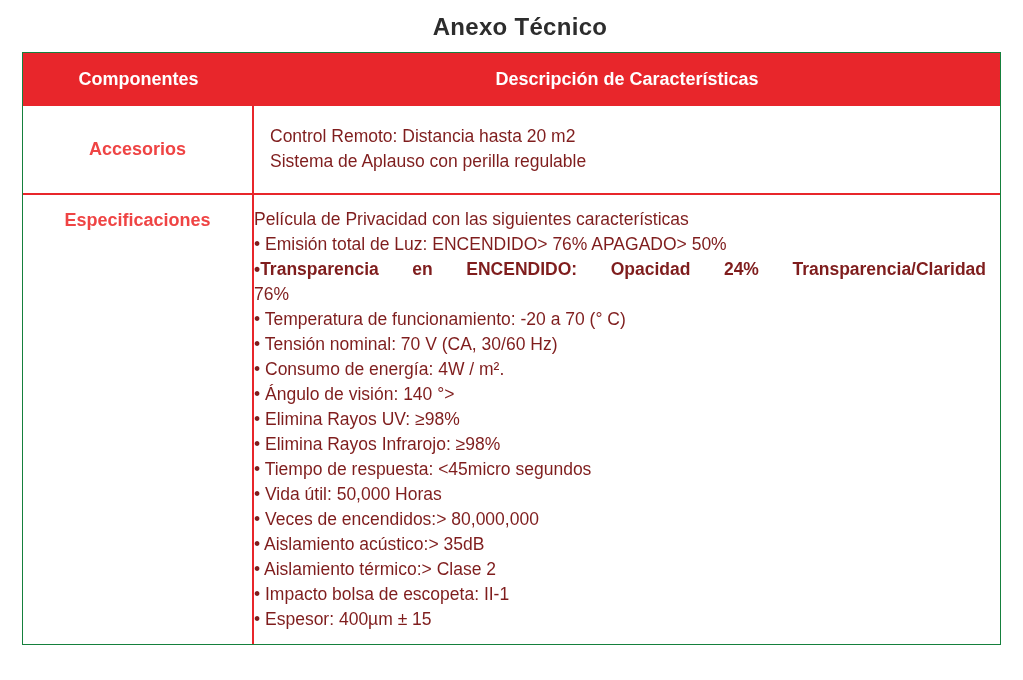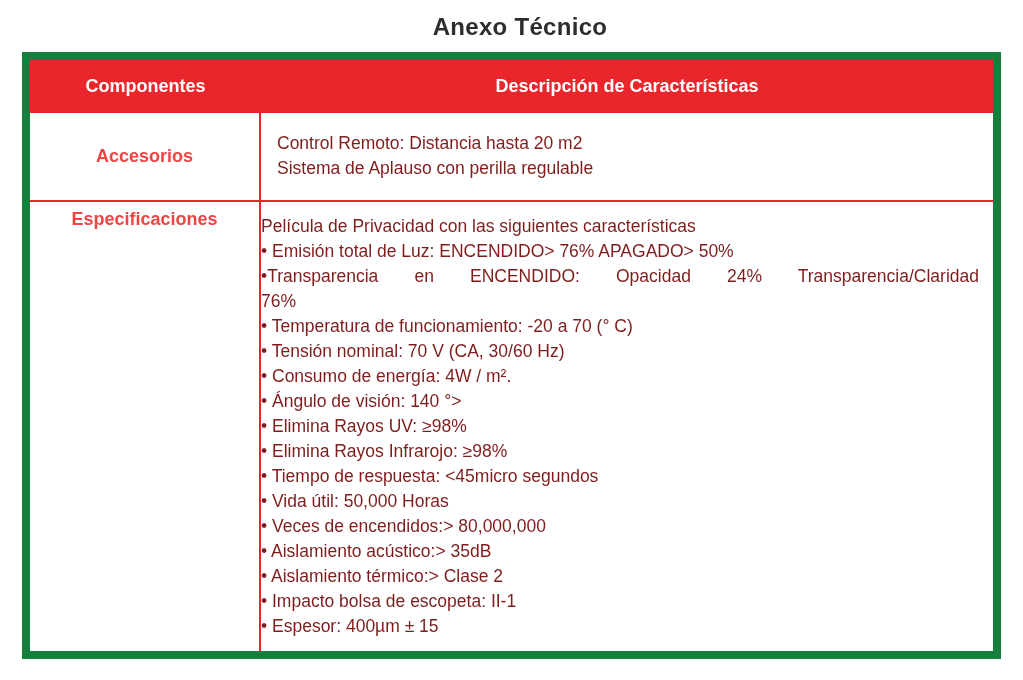--- a/index.html
+++ b/index.html
@@ -15,21 +15,21 @@
   .page-title {
     margin: 13px 0 11px 17px;
     text-align: center;
     font-size: 24px;
     font-weight: bold;
     color: #2d2d2d;
     letter-spacing: 0.3px;
   }
   .annex-table {
     margin: 4px 22px;
-    border: 8px solid #15803d;
+    border: 1px solid #15803d;
     box-sizing: border-box;
   }
   .table-header {
     display: flex;
     background: #e8262b;
     color: #ffffff;
     font-weight: bold;
     font-size: 18px;
     height: 53px;
   }
@@ -54,37 +54,38 @@
     flex: 0 0 231px;
     box-sizing: border-box;
     border-right: 2px solid #e8262b;
     display: flex;
     justify-content: center;
     font-weight: bold;
     font-size: 18px;
     color: #ef4444;
   }
   .row-accesorios .component-cell { align-items: center; }
-  .row-especificaciones .component-cell { align-items: flex-start; padding-top: 7px; }
+  .row-especificaciones .component-cell { align-items: flex-start; padding-top: 15px; }
 
   .description-cell {
     flex: 1;
     box-sizing: border-box;
     font-size: 17.5px;
     line-height: 25px;
     color: #7f1d1d;
   }
   .row-accesorios .description-cell { padding: 18px 16px 19px 16px; }
   .row-especificaciones .description-cell { padding: 12px 14px 12px 0; }
 
   .desc-line { white-space: normal; }
   
   .row-especificaciones .desc-line:nth-child(3) {
     text-align: justify;
     text-align-last: justify;
+    font-weight: bold;
   }
 </style>
 </head>
 <body>
 
 <div class="page">
 
   <h1 class="page-title">Anexo Técnico</h1>
 
   <div class="annex-table">

